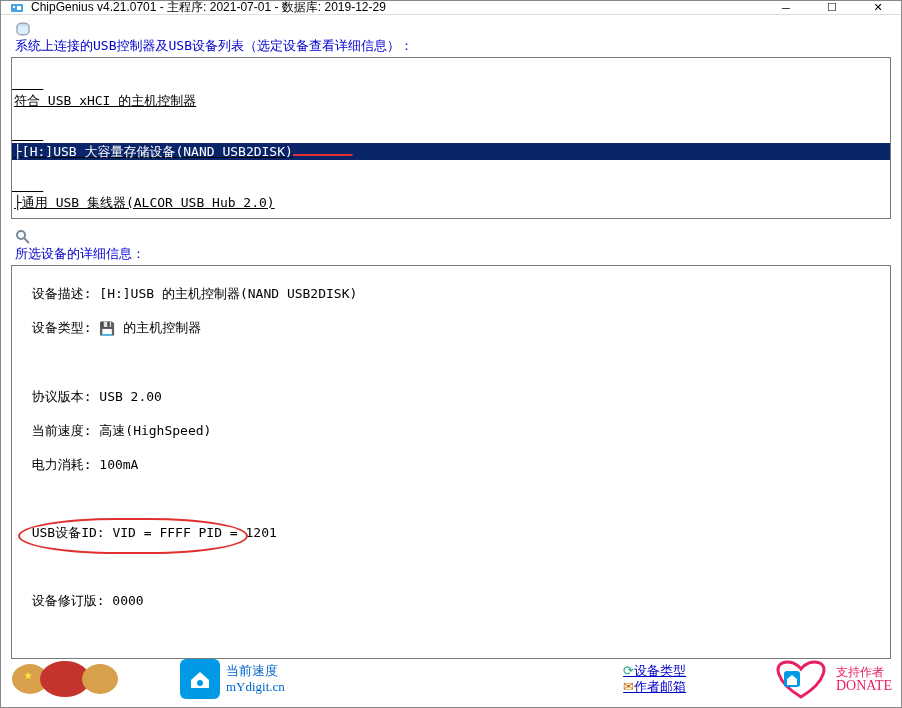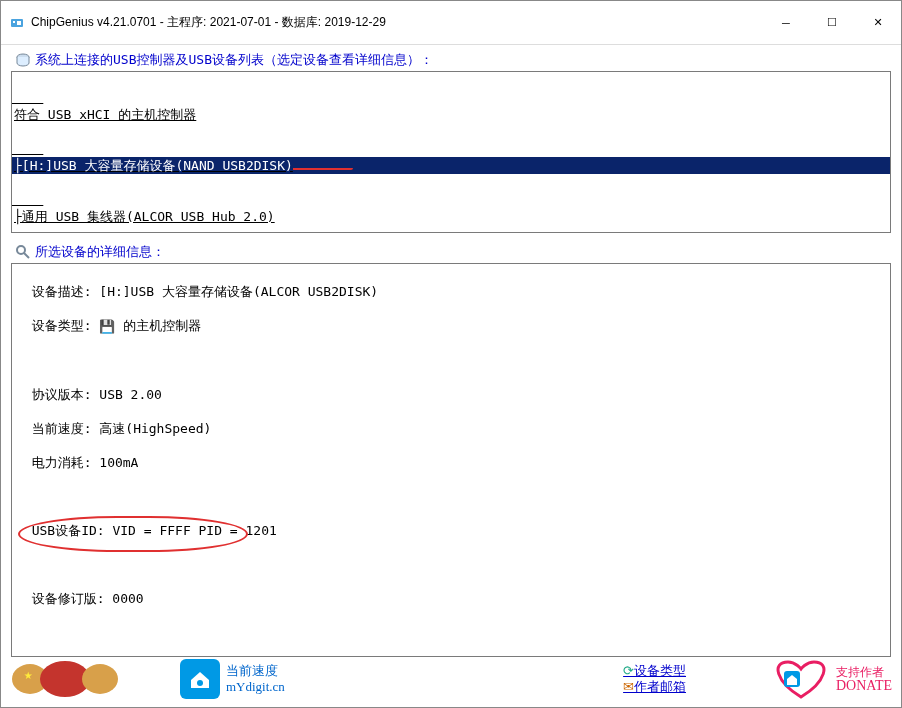--- a/index.html
+++ b/index.html
@@ -5,21 +5,21 @@
   * { box-sizing: border-box; margin: 0; padding: 0; }
   body {
     width: 902px; height: 708px;
     font-family: "SimSun", "宋体", "Microsoft YaHei", monospace;
     font-size: 13px;
     background: #fff;
     overflow: hidden;
     border: 1px solid #888;
   }
   .titlebar {
-    height: 44px;
+    height: 14px;
     background: #fff;
     display: flex;
     align-items: center;
     padding-left: 8px;
     border-bottom: 1px solid #ddd;
   }
   .titlebar .icon {
     width: 16px; height: 16px;
     margin-right: 6px;
     display: inline-block;
@@ -36,25 +36,26 @@
     display: flex; align-items: center; justify-content: center;
     font-family: "Segoe UI Symbol", sans-serif;
     font-size: 11px;
     color: #000;
   }
 
   .content { padding: 6px 10px 0 10px; }
 
   .section-header {
     display: flex;
-    align-items: center;
+    align-items: flex-start;
     color: #0000cc;
     font-size: 13px;
     margin-bottom: 2px;
     padding-left: 4px;
+    flex-direction: column;
   }
   .section-header .hdr-icon {
     width: 16px; height: 16px;
     margin-right: 4px;
     display: inline-block;
   }
 
   .device-tree {
     border: 1px solid #7a7a7a;
     background: #fff;
@@ -183,21 +184,21 @@
     <span class="hdr-icon">
       <svg width="16" height="16" viewBox="0 0 16 16">
           <circle cx="6" cy="6" r="4" fill="none" stroke="#789" stroke-width="2"></circle>
           <line x1="9" y1="9" x2="14" y2="14" stroke="#789" stroke-width="2"></line>
         </svg>
     </span>
     <span>所选设备的详细信息：</span>
   </div>
 
   <div class="details-box">
-<div class="line">  <span>设备描述:</span> <span>[H:]USB 大容量存储设备(ALCOR USB2DISK)</span></div>
+<div class="line">  <span>设备描述:</span> <span>[H:]USB 的主机控制器(NAND USB2DISK)</span></div>
 <div class="line">  <span>设备类型:</span> <span class="inline-icon">💾</span> <span>的主机控制器</span></div>
 <div class="line">&nbsp;</div>
 <div class="line">  <span>协议版本:</span> <span>USB 2.00</span></div>
 <div class="line">  <span>当前速度:</span> <span>高速(HighSpeed)</span></div>
 <div class="line">  <span>电力消耗:</span> <span>100mA</span></div>
 <div class="line">&nbsp;</div>
 <div class="line">  <span>USB设备ID:</span> <span>VID = FFFF PID = 1201</span></div>
 <div class="line">&nbsp;</div>
 <div class="line">  <span>设备修订版:</span> <span>0000</span></div>
 <div class="line">&nbsp;</div>

